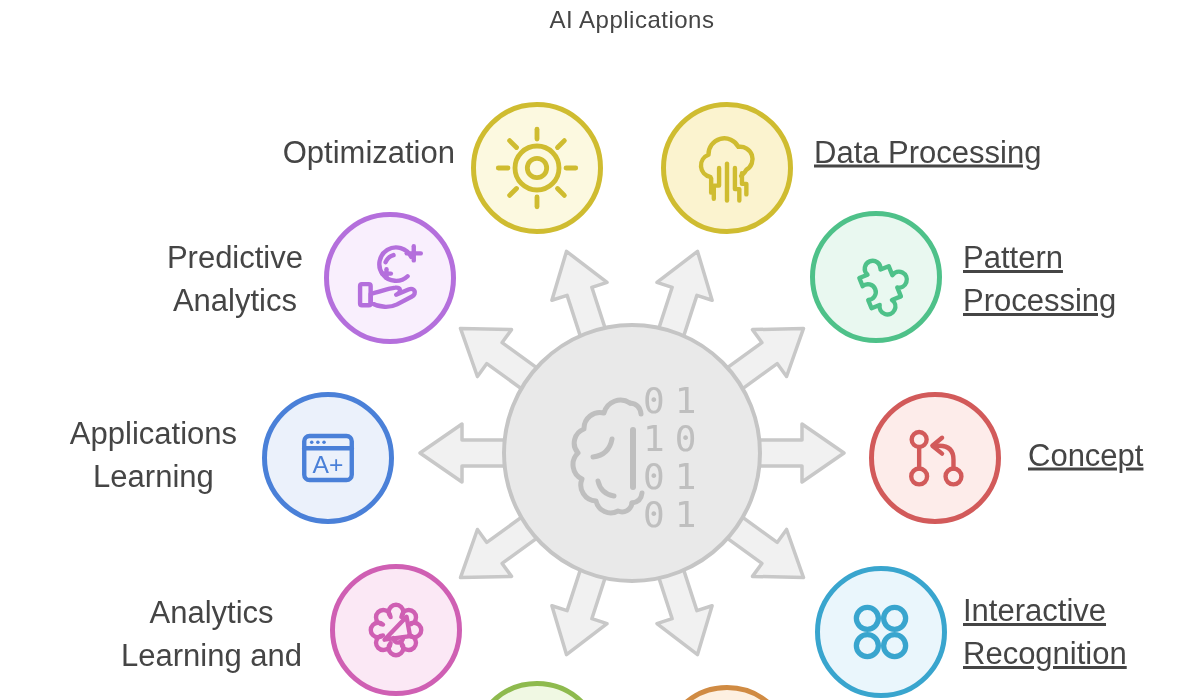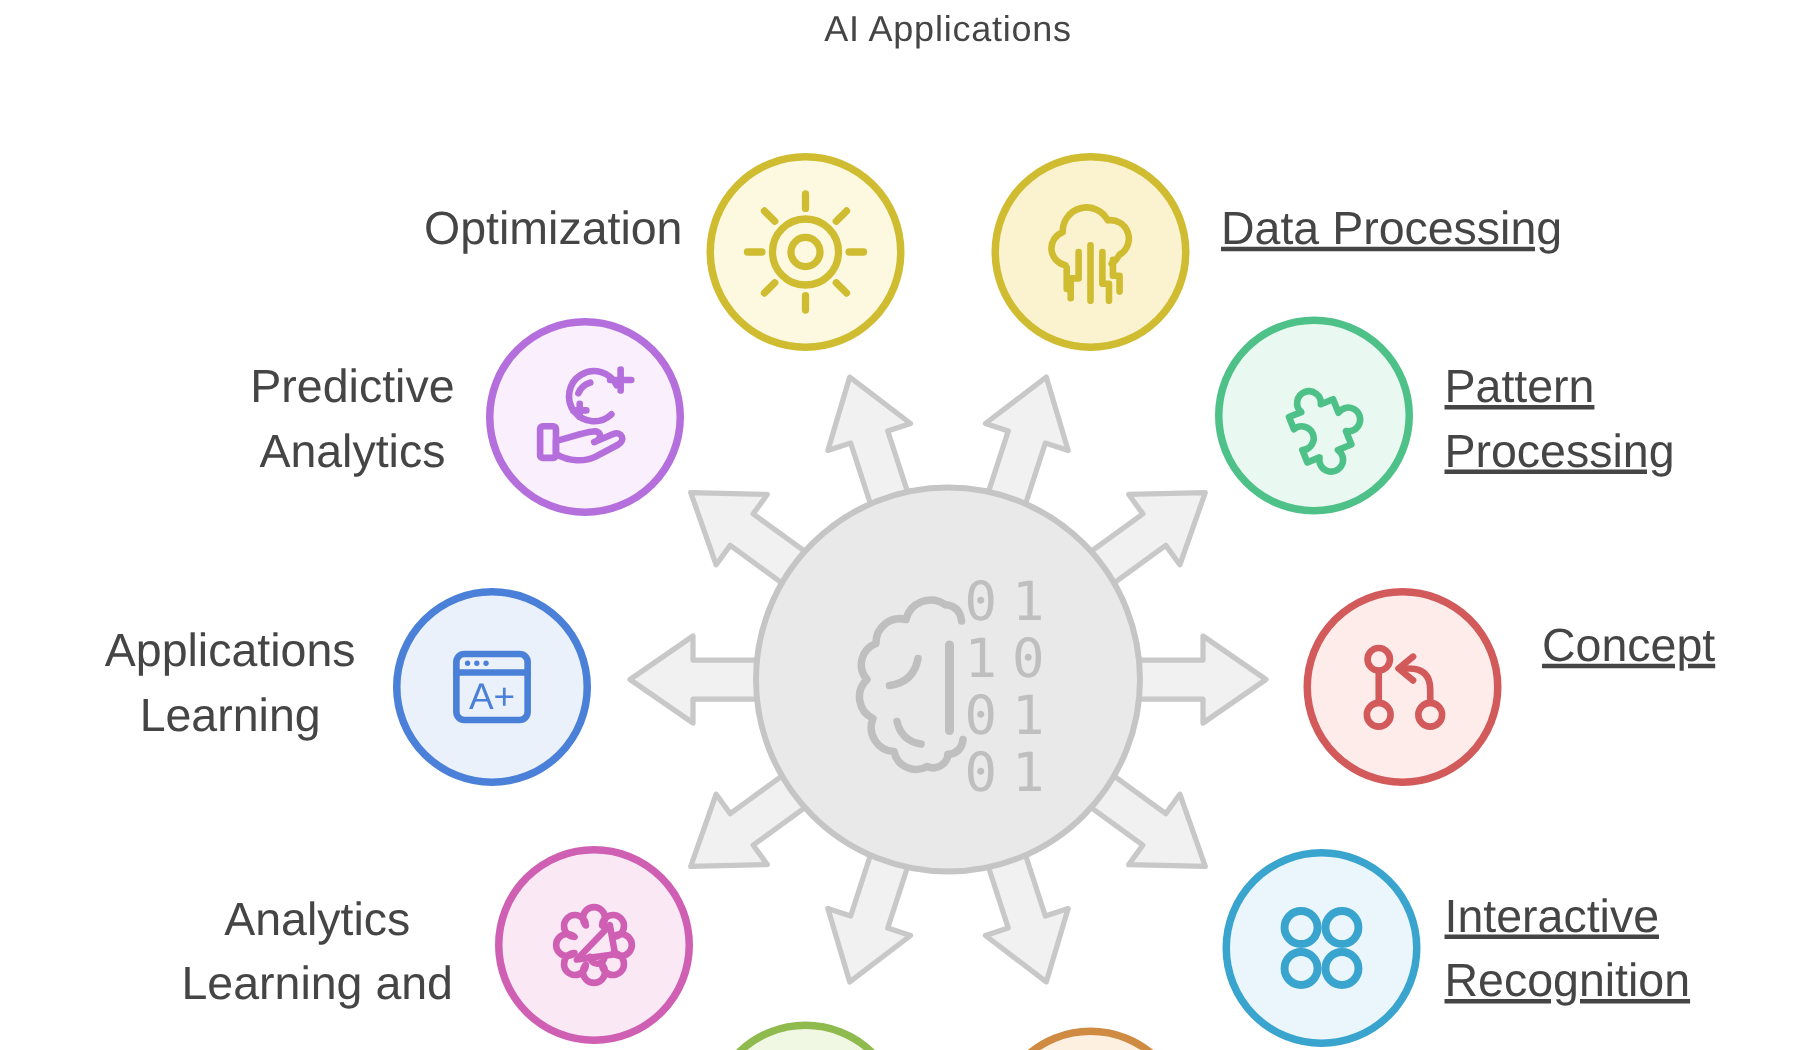--- a/index.html
+++ b/index.html
@@ -164,21 +164,21 @@
       <div>Analytics</div>
   </div>
   <div class="lbl l" style="left:963px;top:279px">
     <div>Pattern</div>
       <div>Processing</div>
   </div>
   <div class="lbl r" style="right:963px;top:455px">
     <div>Applications</div>
       <div>Learning</div>
   </div>
-  <div class="lbl l" style="left:1028px;top:430px">
+  <div class="lbl l" style="left:1028px;top:455px">
     <div>Concept</div>
   </div>
   <div class="lbl r" style="right:898px;top:634px">
     <div>Analytics</div>
       <div>Learning and</div>
   </div>
   <div class="lbl l" style="left:963px;top:632px">
     <div>Interactive</div>
       <div>Recognition</div>
   </div>

